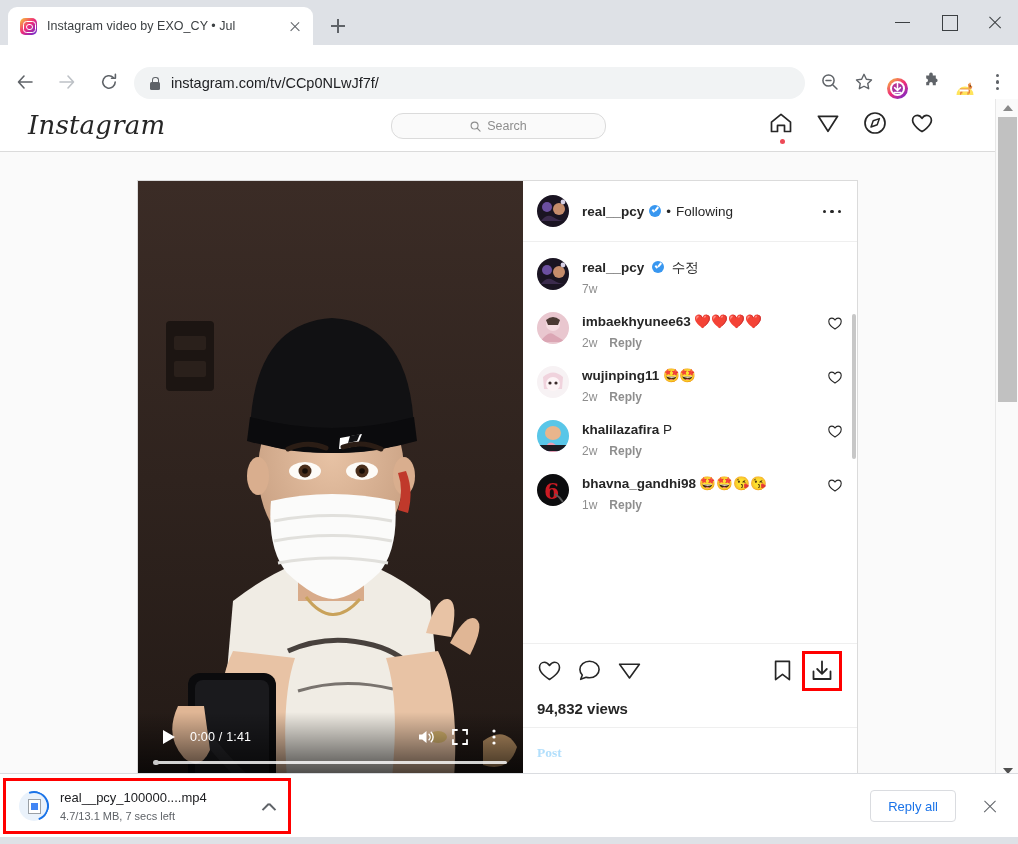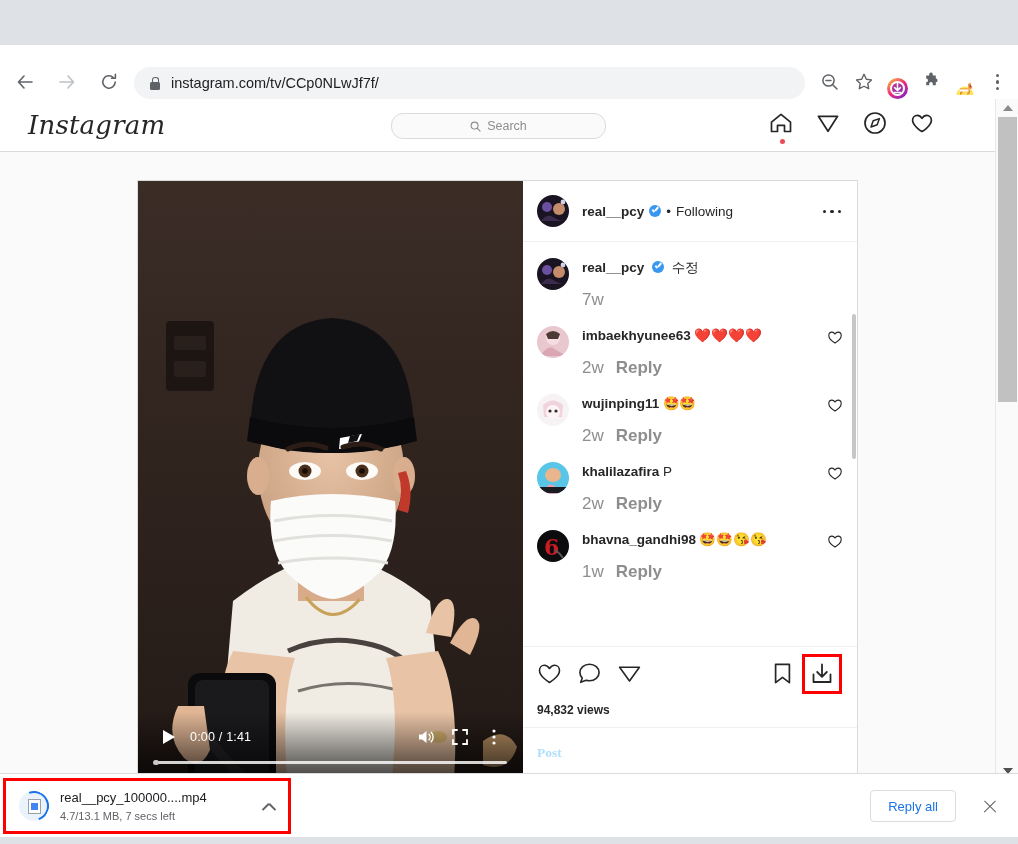--- a/index.html
+++ b/index.html
@@ -196,38 +196,38 @@
   .more-dots { width: 26px; height: 26px; position: relative; }
   .more-dots i { position:absolute; top:12px; width:3.4px; height:3.4px; border-radius:50%; background:#262626; }
   .more-dots i:nth-child(1){ left:4px;} .more-dots i:nth-child(2){ left:11.3px;} .more-dots i:nth-child(3){ left:18.6px;}
 
   .comments { flex: 1; overflow: hidden; padding: 16px 14px 6px 14px; position: relative;}
   .crow { display: flex; gap: 13px; margin-bottom: 16px; }
   .ctext { flex: 1; min-width: 0;}
   .cline { font-size: 13.5px; color: #262626; line-height: 18px; }
   .cuser { font-weight: bold; }
   .cbody { font-weight: normal; }
-  .cmeta { font-size: 17px; color: #8e8e8e; margin-top: 13px; display: flex; gap: 12px; }
+  .cmeta { font-size: 12px; color: #8e8e8e; margin-top: 5px; display: flex; gap: 12px; }
   .cmeta b { font-weight: bold; color:#8e8e8e; }
   .cheart { width: 16px; height: 16px; flex: 0 0 16px; margin-top: 3px; }
   .cscroll {
     position: absolute; right: 1px; top: 72px; width: 4px; height: 145px;
     background: #c7c7c7; border-radius: 2px;
   }
 
   .actions { border-top: 1px solid #efefef; padding: 10px 14px 0 14px; flex: 0 0 auto; }
   .arow { display: flex; align-items: center; height: 34px; }
   .aicon { width: 26px; height: 26px; margin-right: 14px; position: relative; }
   .aspacer { flex: 1; }
   .save-icon { width: 26px; height: 26px; margin-right: 6px; }
   .dl-highlight {
     width: 40px; height: 40px; border: 3px solid #ff0000; display:flex;
     align-items:center; justify-content:center; position: relative; margin-right: 1px;
   }
-  .views { font-size: 12px; font-weight: bold; color: #262626; margin-top: 12px; }
+  .views { font-size: 15px; font-weight: bold; color: #262626; margin-top: 12px; }
   .date { font-size: 10.5px; color: #8e8e8e; letter-spacing: .3px; margin-top: 7px; }
   .addc {
     border-top: 1px solid #efefef; height: 51px; display: flex; align-items: center;
     padding: 0 14px; margin-top: 10px;
   }
   .addc-ph { flex: 1; font-size: 13.5px; color: #8e8e8e; }
   .post-link { font-size: 13.5px; color: #b2dffc; font-weight: bold; font-family: Liberation Serif, serif; }
 
   
   .sbar {
@@ -287,20 +287,33 @@
     content:""; position:absolute; left:4px; top:11.5px; width:16px; height:1.4px; background:#5f6368;
   }
   .shelf-close::before { transform: rotate(45deg); }
   .shelf-close::after  { transform: rotate(-45deg); }
 </style>
 </head>
 <body>
 
 <div class="app">
 
+  <div class="tabstrip">
+    <div class="tab">
+      <span class="favicon"></span>
+      <span class="tab-title">Instagram video by EXO_CY • Jul</span>
+      <span class="tab-close"></span>
+    </div>
+    <div class="newtab"></div>
+    <div class="wctrls">
+      <div class="wbtn min"></div>
+      <div class="wbtn max"></div>
+      <div class="wbtn close"></div>
+    </div>
+  </div>
 
   <div class="toolbar">
     <div class="navbtn">
       <svg width="20" height="20" viewBox="0 0 20 20">
           <path d="M17 10H4M9 4L3.5 10L9 16" stroke="#5f6368" stroke-width="1.6" fill="none" stroke-linecap="round" stroke-linejoin="round"></path>
         </svg>
     </div>
     <div class="navbtn">
       <svg width="20" height="20" viewBox="0 0 20 20">
           <path d="M3 10H16M11 4L16.5 10L11 16" stroke="#bdc1c6" stroke-width="1.6" fill="none" stroke-linecap="round" stroke-linejoin="round"></path>

